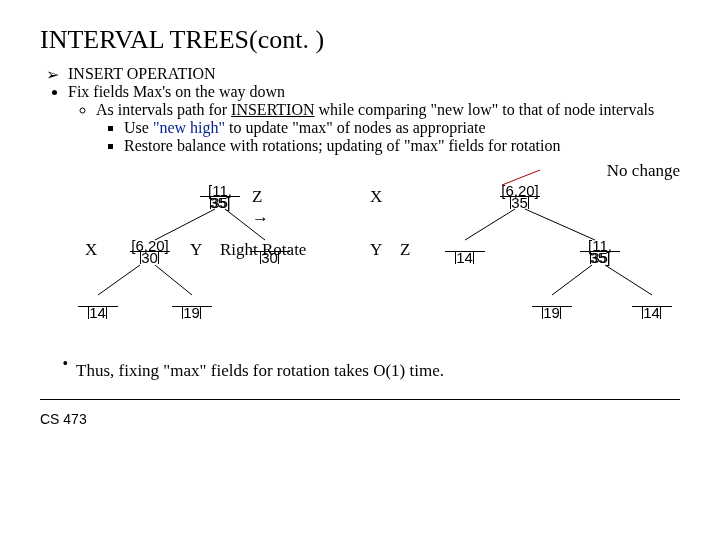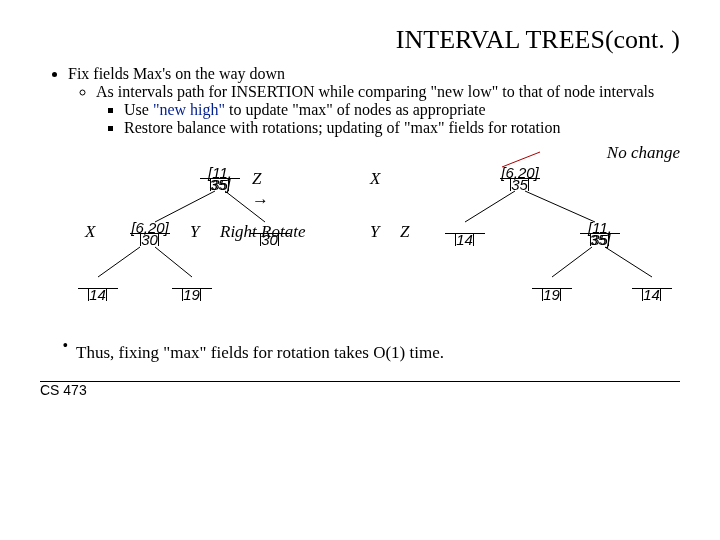--- a/index.html
+++ b/index.html
@@ -7,67 +7,67 @@
     font-family: "Times New Roman", Times, serif;
     width: 720px;
     height: 540px;
     margin: 0;
     padding: 25px 40px 10px 40px;
     position: relative;
     color: #000;
     background: #fff;
   }
   .title {
-    text-align: right;
+    text-align: left;
     font-size: 26px;
     margin-bottom: 10px;
   }
   ul { margin: 0; padding-left: 28px; }
   li { font-size: 16px; margin: 0; }
   .arrow-li { list-style: none; position: relative; }
   .arrow-li::before {
     content: "➢";
     position: absolute;
     left: -22px;
     color: #000;
   }
-  .underline { }
+  .underline { text-decoration: underline; }
   .blue { color: #001f8f; }
   .diagram {
     position: relative;
     height: 190px;
     margin-top: 10px;
     font-family: Arial, Helvetica, sans-serif;
-    font-style: italic;
   }
   .node {
     position: absolute;
     width: 40px;
     font-size: 15px;
     text-align: center;
   }
   .node .top { width: 40px; height: 12px; border-bottom: 1px solid #000; line-height: 12px; }
   .node .row { display: flex; height: 12px; text-align: right; }
   .node .row .left { width: 12px; border-right: 1px solid #000; }
   .node .row .mid { flex: 1; border-right: 1px solid #000; line-height: 12px; }
   .node .row .right { width: 12px; }
   .no-change { position: absolute; right: 0; top: -4px; font-family: "Times New Roman"; font-size: 17px; }
   .label { position: absolute; font-family: "Times New Roman"; font-size: 17px; }
-  .footer-line { border-top: 1px solid #000; margin-top: 18px; padding-top: 0; font-size: 14px; font-family: Arial, sans-serif; }
+  .footer-line { border-top: 1px solid #000; margin-top: 18px; padding-top: 11px; font-size: 14px; font-family: Arial, sans-serif; }
   .conclusion { font-size: 17px; margin-top: 6px; }
   .conclusion-wrap { display: flex; }
   .conclusion-bullet { width: 36px; text-align: right; padding-right: 8px; }
   svg.lines { position: absolute; top: 0; left: 0; pointer-events: none; }
 </style>
 </head>
 <body>
 
 <div class="title">INTERVAL TREES(cont. )</div>
 
 <ul>
+  <li class="arrow-li">INSERT OPERATION</li>
   <li>Fix fields Max's on the way down</li>
   <ul>
     <li>
       <span>As intervals path for </span><span class="underline">INSERTION</span><span> while comparing "new low" to that of node intervals</span>
     </li>
     <ul>
       <li>
         <span>Use </span><span class="blue">"new high"</span><span> to update "max" of nodes as appropriate</span>
       </li>
       <li>Restore balance with rotations; updating of "max" fields for rotation</li>

